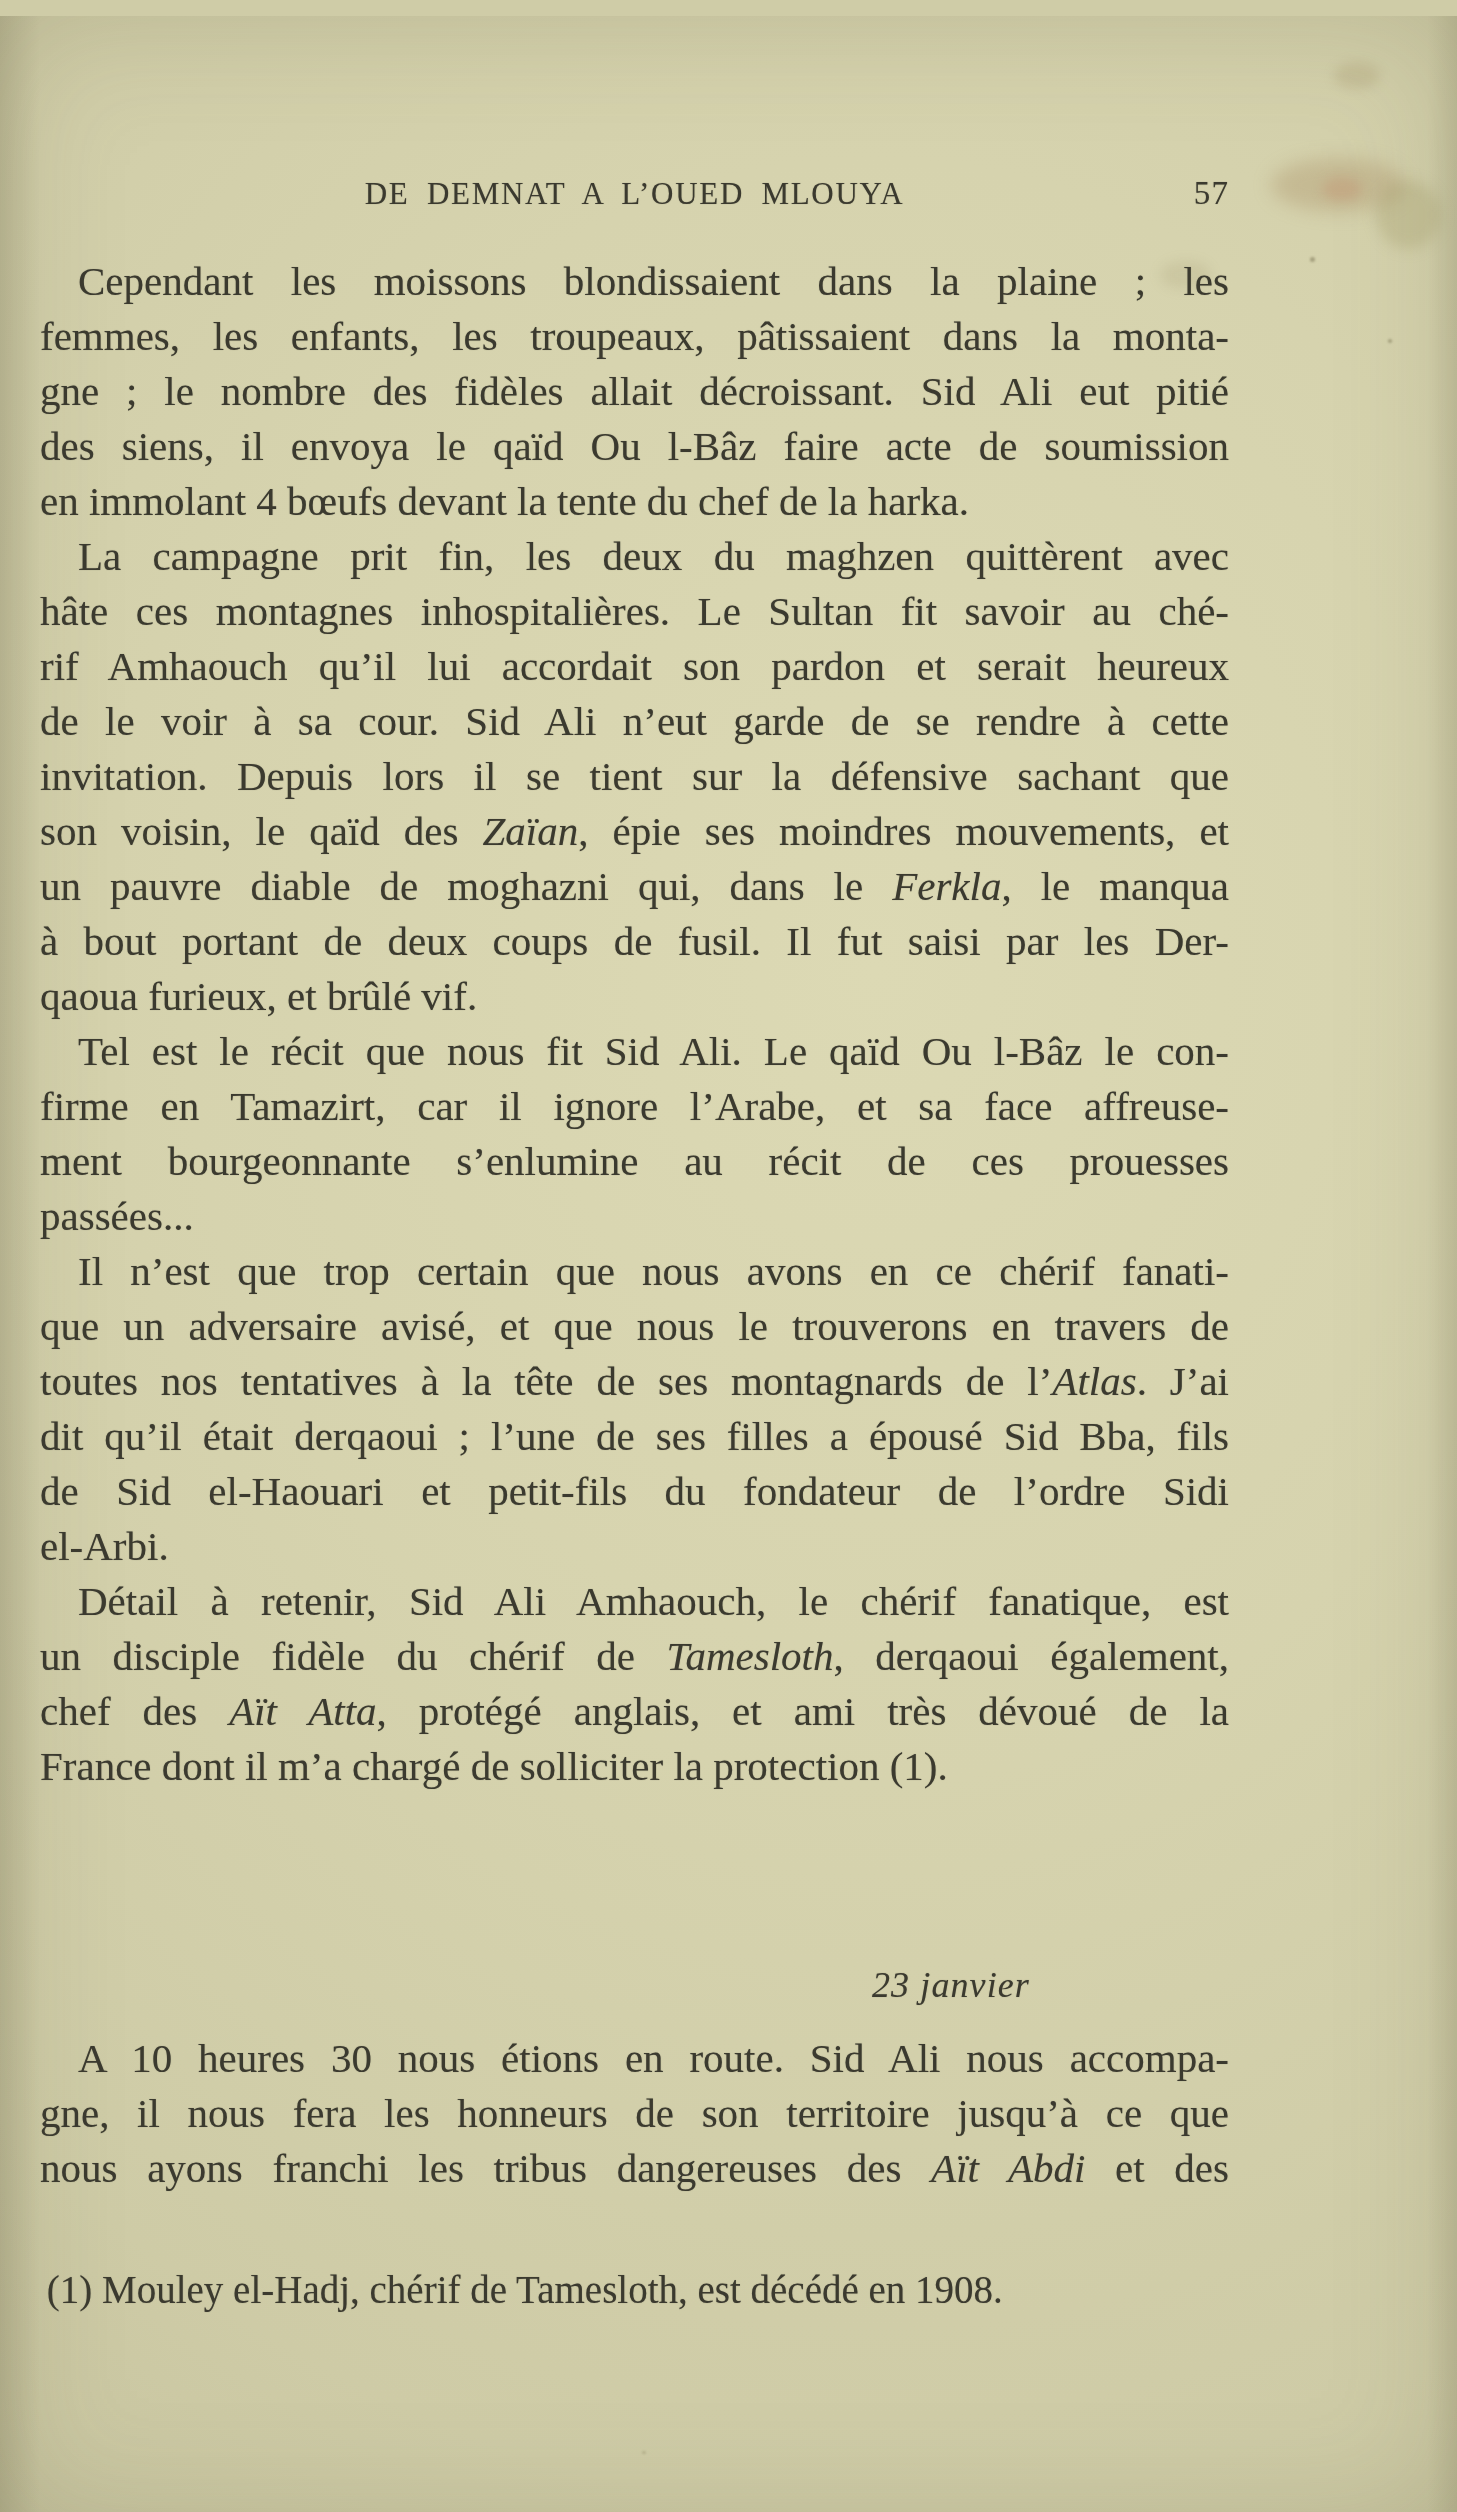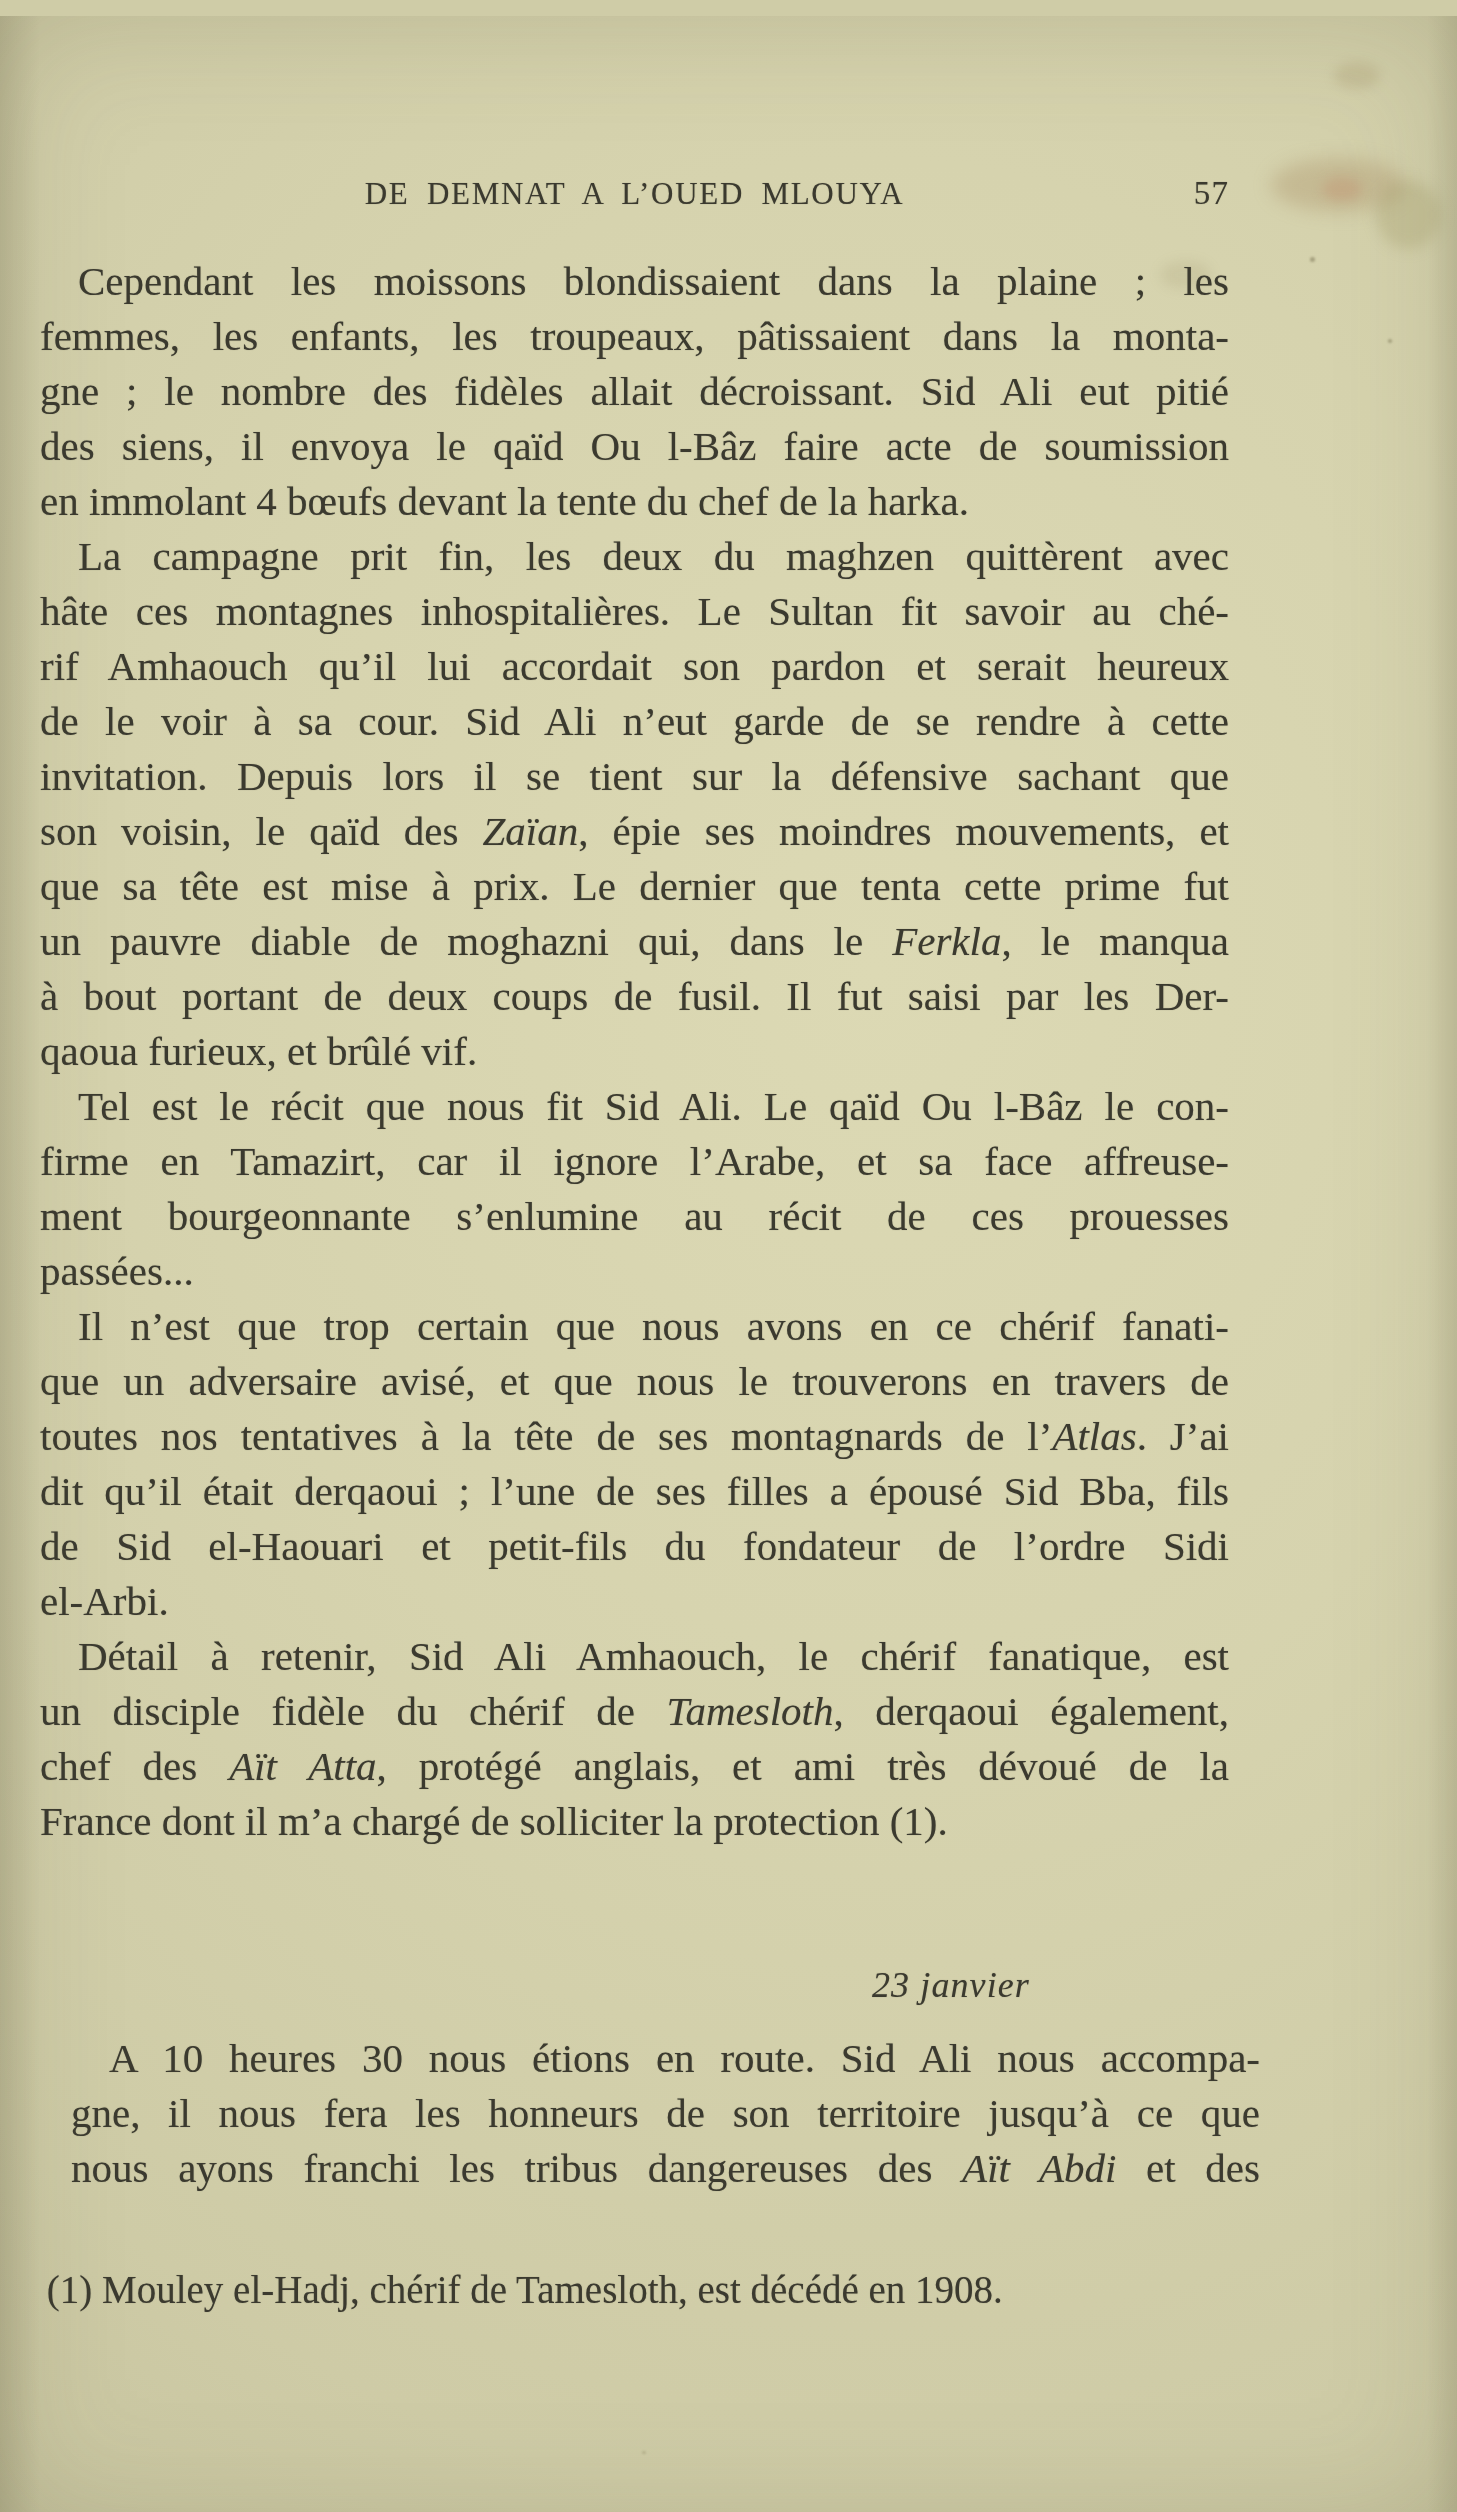--- a/index.html
+++ b/index.html
@@ -44,21 +44,21 @@
   .textblock { position: absolute; color: var(--ink, #3b3a2f);
     text-shadow: 0 0 1.1px rgba(59,58,47,.38); }
 
   .header-row { left: 40px; top: 161px; width: 1189px; height: 40px;
     font-size: 31px; line-height: 34px; letter-spacing: 1.7px; word-spacing: 8px; }
   .header-title { position: absolute; left: 0; width: 100%; text-align: center; }
   .page-number { position: absolute; right: 0; top: -1.1px;
     font-size: 33px; letter-spacing: 1.1px; }
 
   .main-block { left: 40px; top: 238px; width: 1189px; }
-  .late-block { left: 40px; top: 2015px; width: 1189px; margin-left: 31px; }
+  .late-block { left: 40px; top: 2015px; width: 1189px; }
   .date-block { left: 872px; top: 1946px; width: 398px; }
   .footnote-block { left: 40px; top: 2256px; width: 1189px; }
 
   .para { margin: 0; }
   .line {
     font-size: 41px; line-height: 55px; height: 55px;
     text-align: justify; text-align-last: justify;
     white-space: normal; overflow: visible;
   }
   .line.last { text-align-last: left; }
@@ -102,21 +102,20 @@
         <div class="line">des siens, il envoya le qaïd Ou l-Bâz faire acte de soumission</div>
         <div class="line last">en immolant 4 bœufs devant la tente du chef de la harka.</div>
       </div>
       <div class="para">
         <div class="line indent">La campagne prit fin, les deux du maghzen quittèrent avec</div>
         <div class="line">hâte ces montagnes inhospitalières. Le Sultan fit savoir au ché-</div>
         <div class="line">rif Amhaouch qu’il lui accordait son pardon et serait heureux</div>
         <div class="line">de le voir à sa cour. Sid Ali n’eut garde de se rendre à cette</div>
         <div class="line">invitation. Depuis lors il se tient sur la défensive sachant que</div>
         <div class="line">son voisin, le qaïd des <i>Zaïan</i>, épie ses moindres mouvements, et</div>
-        <div class="line">que sa tête est mise à prix. Le dernier que tenta cette prime fut</div>
         <div class="line">un pauvre diable de moghazni qui, dans le <i>Ferkla</i>, le manqua</div>
         <div class="line">à bout portant de deux coups de fusil. Il fut saisi par les Der-</div>
         <div class="line last">qaoua furieux, et brûlé vif.</div>
       </div>
       <div class="para">
         <div class="line indent">Tel est le récit que nous fit Sid Ali. Le qaïd Ou l-Bâz le con-</div>
         <div class="line">firme en Tamazirt, car il ignore l’Arabe, et sa face affreuse-</div>
         <div class="line">ment bourgeonnante s’enlumine au récit de ces prouesses</div>
         <div class="line last">passées...</div>
       </div>

